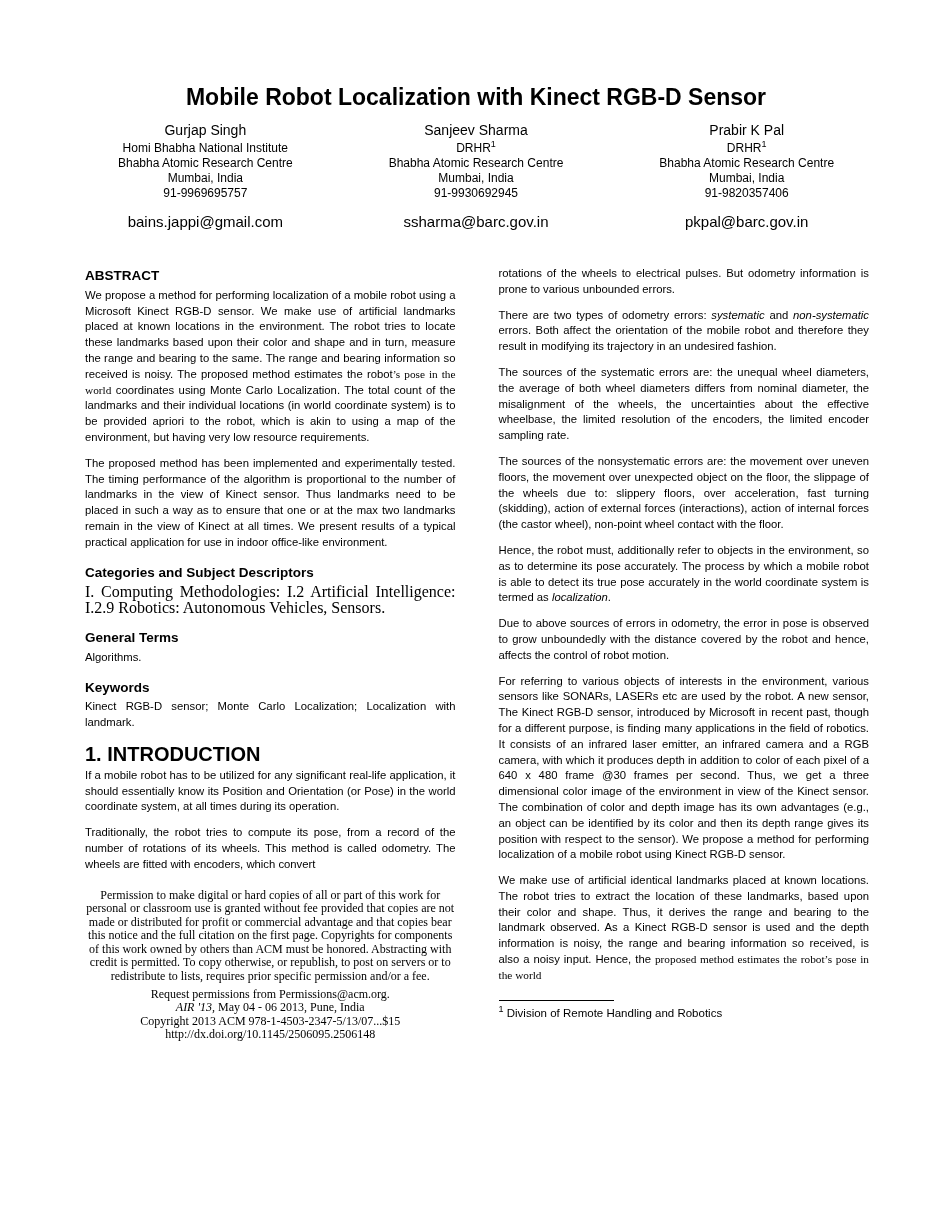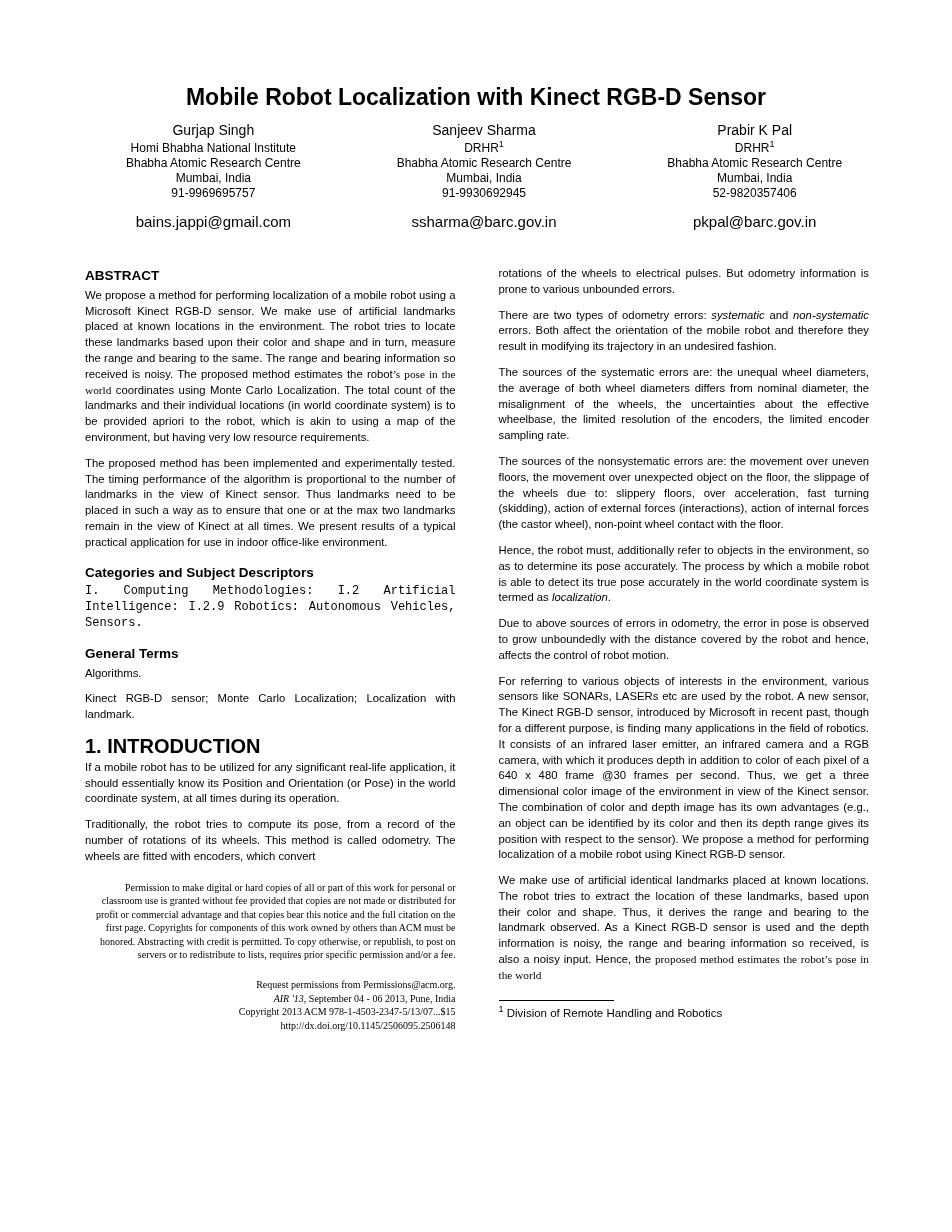--- a/index.html
+++ b/index.html
@@ -17,21 +17,21 @@
   .title {
     position: absolute;
     top: 84px; left: 60px; right: 60px;
     margin: 0;
     text-align: center;
     font-size: 23px;
     font-weight: 700;
   }
   .authors {
     position: absolute;
-    top: 122px; left: 78px;
+    top: 122px; left: 70px;
     width: 812px;
     display: flex;
   }
   .author { flex: 1; text-align: center; }
   .author-name { font-size: 14px; margin-bottom: 3px; }
   .affil { font-size: 12px; line-height: 15px; }
   .email { font-size: 15px; margin-top: 12px; }
   sup { font-size: 9px; vertical-align: super; line-height: 0; }
   .columns {
     position: absolute;
@@ -43,32 +43,32 @@
   .col {
     width: 375px;
     font-size: 11.3px;
     line-height: 15.8px;
     text-align: justify;
   }
   .col p { margin: 0 0 10px 0; }
   .sec-h { font-size: 13.5px; font-weight: 700; margin: 14px 0 4px 0; text-align: left; }
   .sec-h.first { margin-top: 2px; }
   .num-h { font-size: 20px; font-weight: 700; margin: 16px 0 5px 0; text-align: left; }
-  .cat-text { font-family: Liberation Mono, monospace; font-size: 12px; }
+  .cat-text { font-family: Liberation Serif, serif; font-size: 16px; }
   .serif-run { font-family: "Liberation Serif", serif; }
   i { }
   .copyright {
     font-family: "Liberation Serif", serif;
-    font-size: 10px;
+    font-size: 12px;
     line-height: 13.6px;
-    text-align: right;
+    text-align: center;
     margin-top: 16px;
   }
   .copyright p { margin: 0; }
-  .copyright p.gap { margin-top: 16px; }
+  .copyright p.gap { margin-top: 4px; }
   .fnote-sep { border-top: 1px solid #000; width: 115px; margin: 16px 0 5px 0; }
   .fnote { font-size: 11.5px; text-align: left; }
 </style>
 </head>
 <body>
 
 <div class="page">
 
   <h1 class="title">Mobile Robot Localization with Kinect RGB-D Sensor</h1>
 
@@ -90,49 +90,50 @@
       <div class="affil">Mumbai, India</div>
       <div class="affil">91-9930692945</div>
       <div class="email">ssharma@barc.gov.in</div>
     </div>
 
     <div class="author">
       <div class="author-name">Prabir K Pal</div>
       <div class="affil"><span>DRHR</span><sup>1</sup></div>
       <div class="affil">Bhabha Atomic Research Centre</div>
       <div class="affil">Mumbai, India</div>
-      <div class="affil">52-9820357406</div>
+      <div class="affil">91-9820357406</div>
       <div class="email">pkpal@barc.gov.in</div>
     </div>
 
   </div>
 
   <div class="columns">
 
     <div class="col">
       <div class="sec-h first">ABSTRACT</div>
       <p><span>We propose a method for performing localization of a mobile robot using a Microsoft Kinect RGB-D sensor. We make use of artificial landmarks placed at known locations in the environment. The robot tries to locate these landmarks based upon their color and shape and in turn, measure the range and bearing to the same. The range and bearing information so received is noisy. The proposed method estimates the robot</span><span class="serif-run">’s pose in the world</span><span> coordinates using Monte Carlo Localization. The total count of the landmarks and their individual locations (in world coordinate system) is to be provided apriori to the robot, which is akin to using a map of the environment, but having very low resource requirements.</span></p>
       <p>The proposed method has been implemented and experimentally tested. The timing performance of the algorithm is proportional to the number of landmarks in the view of Kinect sensor. Thus landmarks need to be placed in such a way as to ensure that one or at the max two landmarks remain in the view of Kinect at all times. We present results of a typical practical application for use in indoor office-like environment.</p>
 
       <div class="sec-h">Categories and Subject Descriptors</div>
       <p class="cat-text">I. Computing Methodologies: I.2 Artificial Intelligence: I.2.9 Robotics: Autonomous Vehicles, Sensors.</p>
 
       <div class="sec-h">General Terms</div>
       <p>Algorithms.</p>
 
+      <div class="sec-h">Keywords</div>
       <p>Kinect RGB-D sensor; Monte Carlo Localization; Localization with landmark.</p>
 
       <div class="num-h">1. INTRODUCTION</div>
       <p>If a mobile robot has to be utilized for any significant real-life application, it should essentially know its Position and Orientation (or Pose) in the world coordinate system, at all times during its operation.</p>
       <p>Traditionally, the robot tries to compute its pose, from a record of the number of rotations of its wheels. This method is called odometry. The wheels are fitted with encoders, which convert</p>
 
       <div class="copyright">
         <p>Permission to make digital or hard copies of all or part of this work for personal or classroom use is granted without fee provided that copies are not made or distributed for profit or commercial advantage and that copies bear this notice and the full citation on the first page. Copyrights for components of this work owned by others than ACM must be honored. Abstracting with credit is permitted. To copy otherwise, or republish, to post on servers or to redistribute to lists, requires prior specific permission and/or a fee.</p>
         <p class="gap">Request permissions from Permissions@acm.org.</p>
-        <p><i>AIR '13,</i><span> September 04 - 06 2013, Pune, India</span></p>
+        <p><i>AIR '13,</i><span> May 04 - 06 2013, Pune, India</span></p>
         <p>Copyright 2013 ACM 978-1-4503-2347-5/13/07...$15</p>
         <p>http://dx.doi.org/10.1145/2506095.2506148</p>
       </div>
     </div>
 
     <div class="col">
       <p>rotations of the wheels to electrical pulses. But odometry information is prone to various unbounded errors.</p>
       <p><span>There are two types of odometry errors: </span><i>systematic</i><span> and </span><i>non-systematic</i><span> errors. Both affect the orientation of the mobile robot and therefore they result in modifying its trajectory in an undesired fashion.</span></p>
       <p>The sources of the systematic errors are: the unequal wheel diameters, the average of both wheel diameters differs from nominal diameter, the misalignment of the wheels, the uncertainties about the effective wheelbase, the limited resolution of the encoders, the limited encoder sampling rate.</p>
       <p>The sources of the nonsystematic errors are: the movement over uneven floors, the movement over unexpected object on the floor, the slippage of the wheels due to: slippery floors, over acceleration, fast turning (skidding), action of external forces (interactions), action of internal forces (the castor wheel), non-point wheel contact with the floor.</p>

